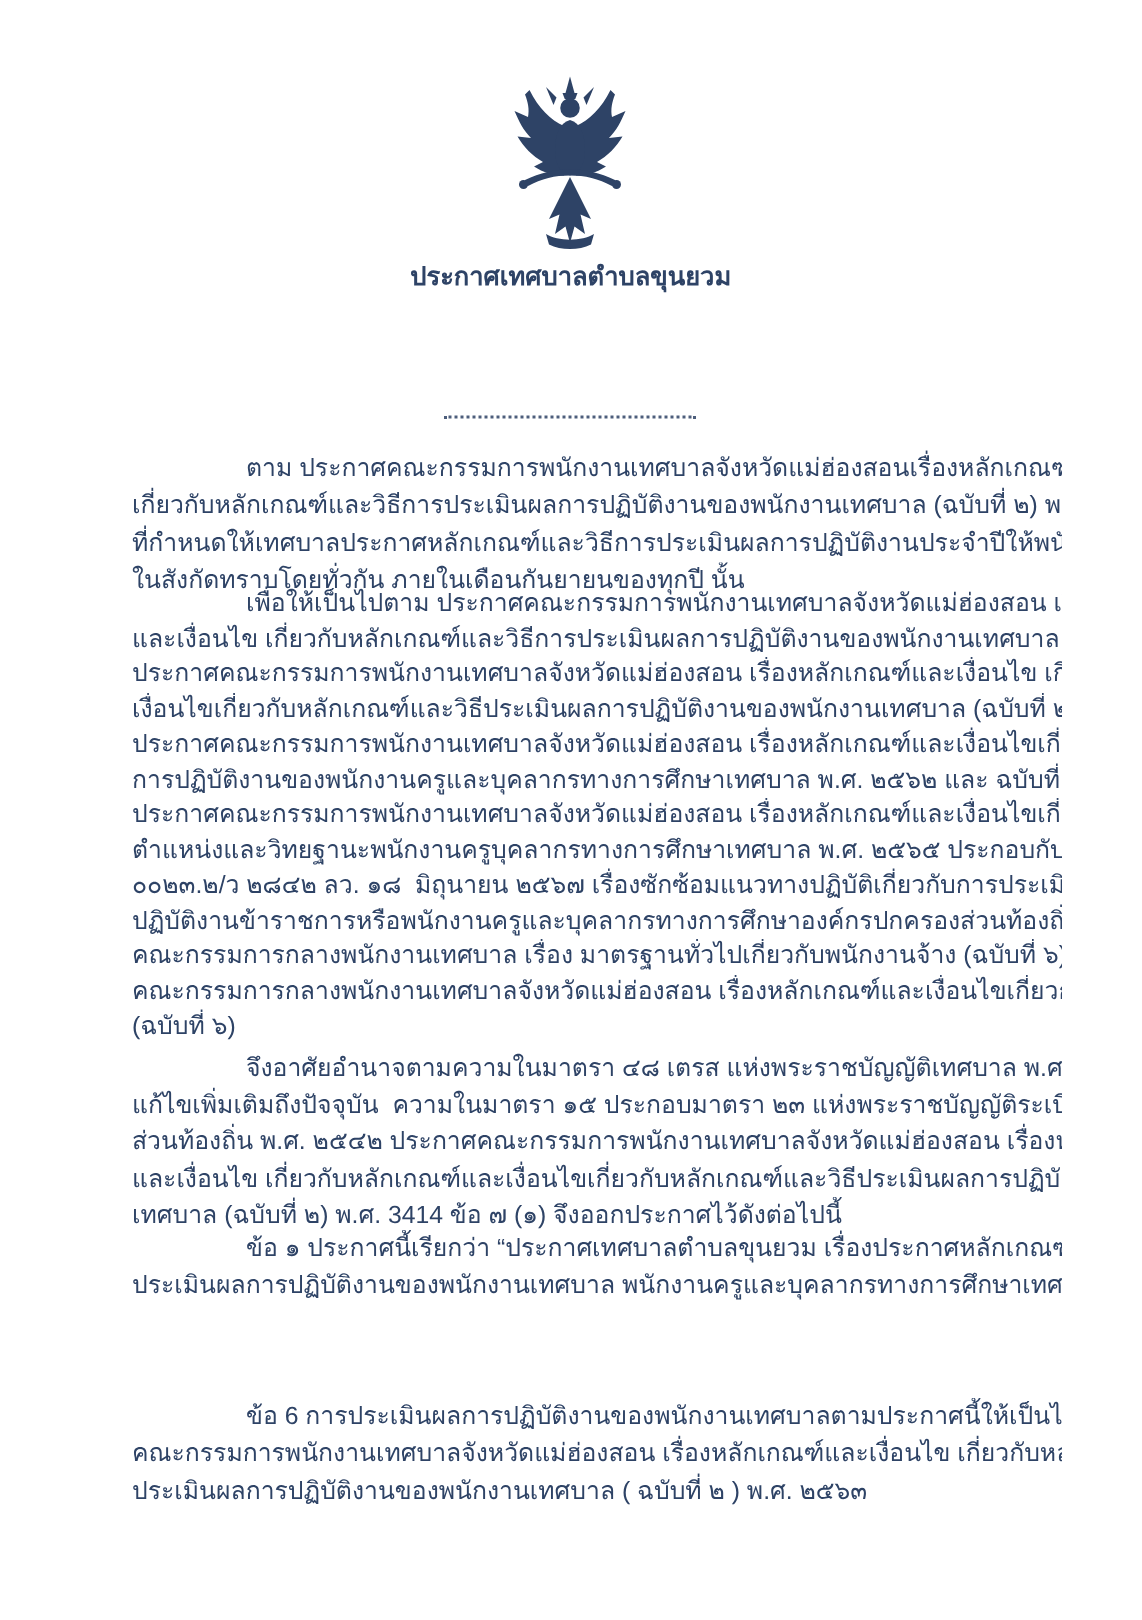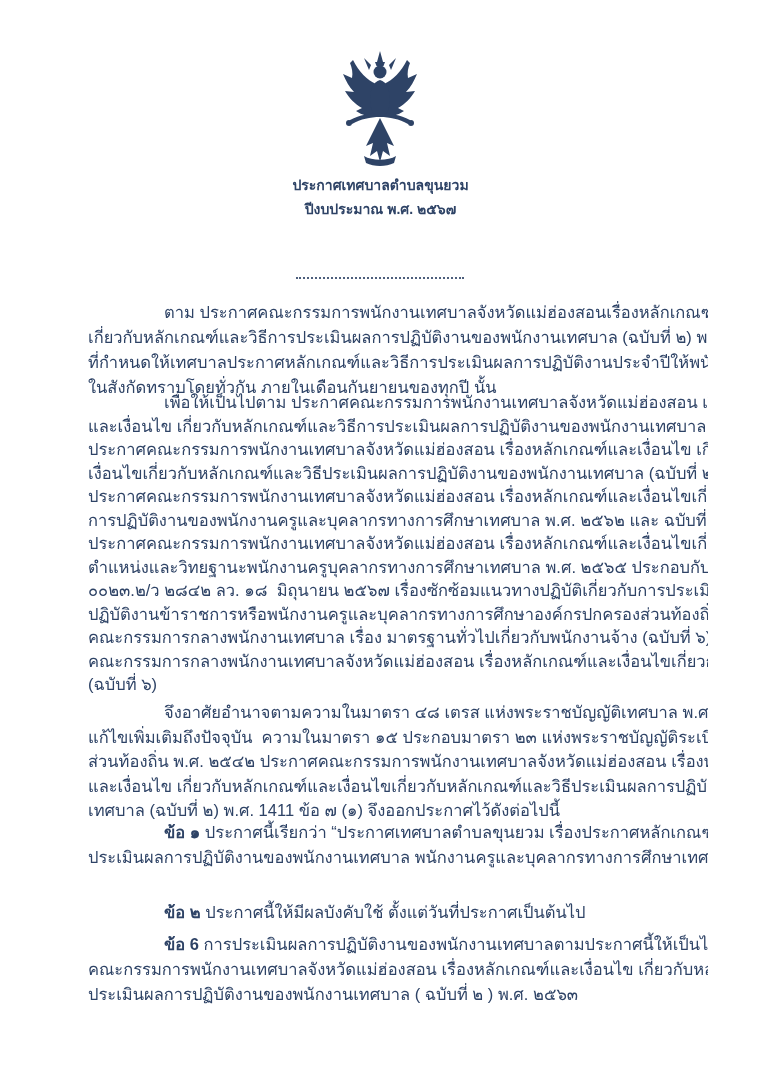--- a/index.html
+++ b/index.html
@@ -11,39 +11,39 @@
     position:relative;
     width:761px;height:1080px;
     background:var(--paper);
     overflow:hidden;
     font-family:"Liberation Sans","DejaVu Sans",sans-serif;
     color:var(--ink);
   }
   .emblem{position:absolute;left:330px;top:50px;width:100px;height:120px;}
   .title-block{
     position:absolute;top:173px;left:0;width:761px;
-    text-align:center;font-weight:700;font-size:14px;
+    text-align:center;font-weight:700;font-size:17px;
   }
   .tline{height:24px;line-height:24px;white-space:pre;overflow:hidden;}
   .dotted-sep{
     position:absolute;top:277px;left:296px;width:168px;height:0;
     border-top:2px dotted var(--ink);opacity:.85;
   }
   .para{
     position:absolute;left:88px;width:620px;
     font-size:16.5px;
   }
   .line{
     height:25px;line-height:25px;
     white-space:pre;overflow:hidden;
   }
   .lh235 .line{height:23.5px;line-height:23.5px;}
   .lh245 .line{height:24.5px;line-height:24.5px;}
   .indent > .line:first-child{text-indent:76px;}
-  .bold{font-weight:700;}
+  .bold{font-weight:400;}
 </style>
 </head>
 <body>
 
 <div class="page">
 
   <div class="emblem">
     <svg viewBox="0 0 100 118" width="100" height="118" xmlns="http://www.w3.org/2000/svg">
       <g fill="#2e4366">
 
@@ -67,21 +67,20 @@
 
         <path d="M50 68 L36 96 L43 93 L40 106 L47 101 L50 112 L53 101 L60 106 L57 93 L64 96 Z"></path>
 
         <path d="M34 106 C42 111 58 111 66 106 L64 113 C56 117 44 117 36 113 Z"></path>
       </g>
     </svg>
   </div>
 
   <div class="title-block">
     <div class="tline">ประกาศเทศบาลตำบลขุนยวม</div>
-    <div class="tline">ปีงบประมาณ พ.ศ. ๒๕๖๗</div>
   </div>
 
   <div class="dotted-sep"></div>
 
   <div class="para indent" style="top:300px">
       <div class="line">ตาม ประกาศคณะกรรมการพนักงานเทศบาลจังหวัดแม่ฮ่องสอนเรื่องหลักเกณฑ์และเงื่อนไข</div>
       <div class="line">เกี่ยวกับหลักเกณฑ์และวิธีการประเมินผลการปฏิบัติงานของพนักงานเทศบาล (ฉบับที่ ๒) พ.ศ ๒๕๖๓</div>
       <div class="line">ที่กำหนดให้เทศบาลประกาศหลักเกณฑ์และวิธีการประเมินผลการปฏิบัติงานประจำปีให้พนักงานเทศบาล</div>
       <div class="line">ในสังกัดทราบโดยทั่วกัน ภายในเดือนกันยายนของทุกปี นั้น</div>
     </div>
@@ -100,33 +99,30 @@
       <div class="line">คณะกรรมการกลางพนักงานเทศบาล เรื่อง มาตรฐานทั่วไปเกี่ยวกับพนักงานจ้าง (ฉบับที่ ๖) ประกาศ</div>
       <div class="line">คณะกรรมการกลางพนักงานเทศบาลจังหวัดแม่ฮ่องสอน เรื่องหลักเกณฑ์และเงื่อนไขเกี่ยวกับพนักงานจ้าง</div>
       <div class="line">(ฉบับที่ ๖)</div>
     </div>
 
   <div class="para indent lh245" style="top:700px">
       <div class="line">จึงอาศัยอำนาจตามความในมาตรา ๔๘ เตรส แห่งพระราชบัญญัติเทศบาล พ.ศ. ๒๔๙๖ และที่</div>
       <div class="line">แก้ไขเพิ่มเติมถึงปัจจุบัน  ความในมาตรา ๑๕ ประกอบมาตรา ๒๓ แห่งพระราชบัญญัติระเบียบบริหารงานบุคคล</div>
       <div class="line">ส่วนท้องถิ่น พ.ศ. ๒๕๔๒ ประกาศคณะกรรมการพนักงานเทศบาลจังหวัดแม่ฮ่องสอน เรื่องหลักเกณฑ์</div>
       <div class="line">และเงื่อนไข เกี่ยวกับหลักเกณฑ์และเงื่อนไขเกี่ยวกับหลักเกณฑ์และวิธีประเมินผลการปฏิบัติงานของพนักงาน</div>
-      <div class="line">เทศบาล (ฉบับที่ ๒) พ.ศ. 1411 ข้อ ๗ (๑) จึงออกประกาศไว้ดังต่อไปนี้</div>
+      <div class="line">เทศบาล (ฉบับที่ ๒) พ.ศ. 3414 ข้อ ๗ (๑) จึงออกประกาศไว้ดังต่อไปนี้</div>
     </div>
 
   <div class="para indent" style="top:820px">
     <div class="line"><span class="bold">ข้อ ๑</span><span> ประกาศนี้เรียกว่า “ประกาศเทศบาลตำบลขุนยวม เรื่องประกาศหลักเกณฑ์และวิธีการ</span></div>
     <div>
         <div class="line">ประเมินผลการปฏิบัติงานของพนักงานเทศบาล พนักงานครูและบุคลากรทางการศึกษาเทศบาล ลูกจ้างประจำ</div>
       </div>
   </div>
 
-  <div class="para indent" style="top:900px">
-    <div class="line"><span class="bold">ข้อ ๒</span><span> ประกาศนี้ให้มีผลบังคับใช้ ตั้งแต่วันที่ประกาศเป็นต้นไป</span></div>
-  </div>
 
   <div class="para indent" style="top:932px">
     <div class="line"><span class="bold">ข้อ 6</span><span> การประเมินผลการปฏิบัติงานของพนักงานเทศบาลตามประกาศนี้ให้เป็นไปตามประกาศ</span></div>
     <div>
         <div class="line">คณะกรรมการพนักงานเทศบาลจังหวัดแม่ฮ่องสอน เรื่องหลักเกณฑ์และเงื่อนไข เกี่ยวกับหลักเกณฑ์และวิธี</div>
         <div class="line">ประเมินผลการปฏิบัติงานของพนักงานเทศบาล ( ฉบับที่ ๒ ) พ.ศ. ๒๕๖๓</div>
       </div>
   </div>
 
 </div>

